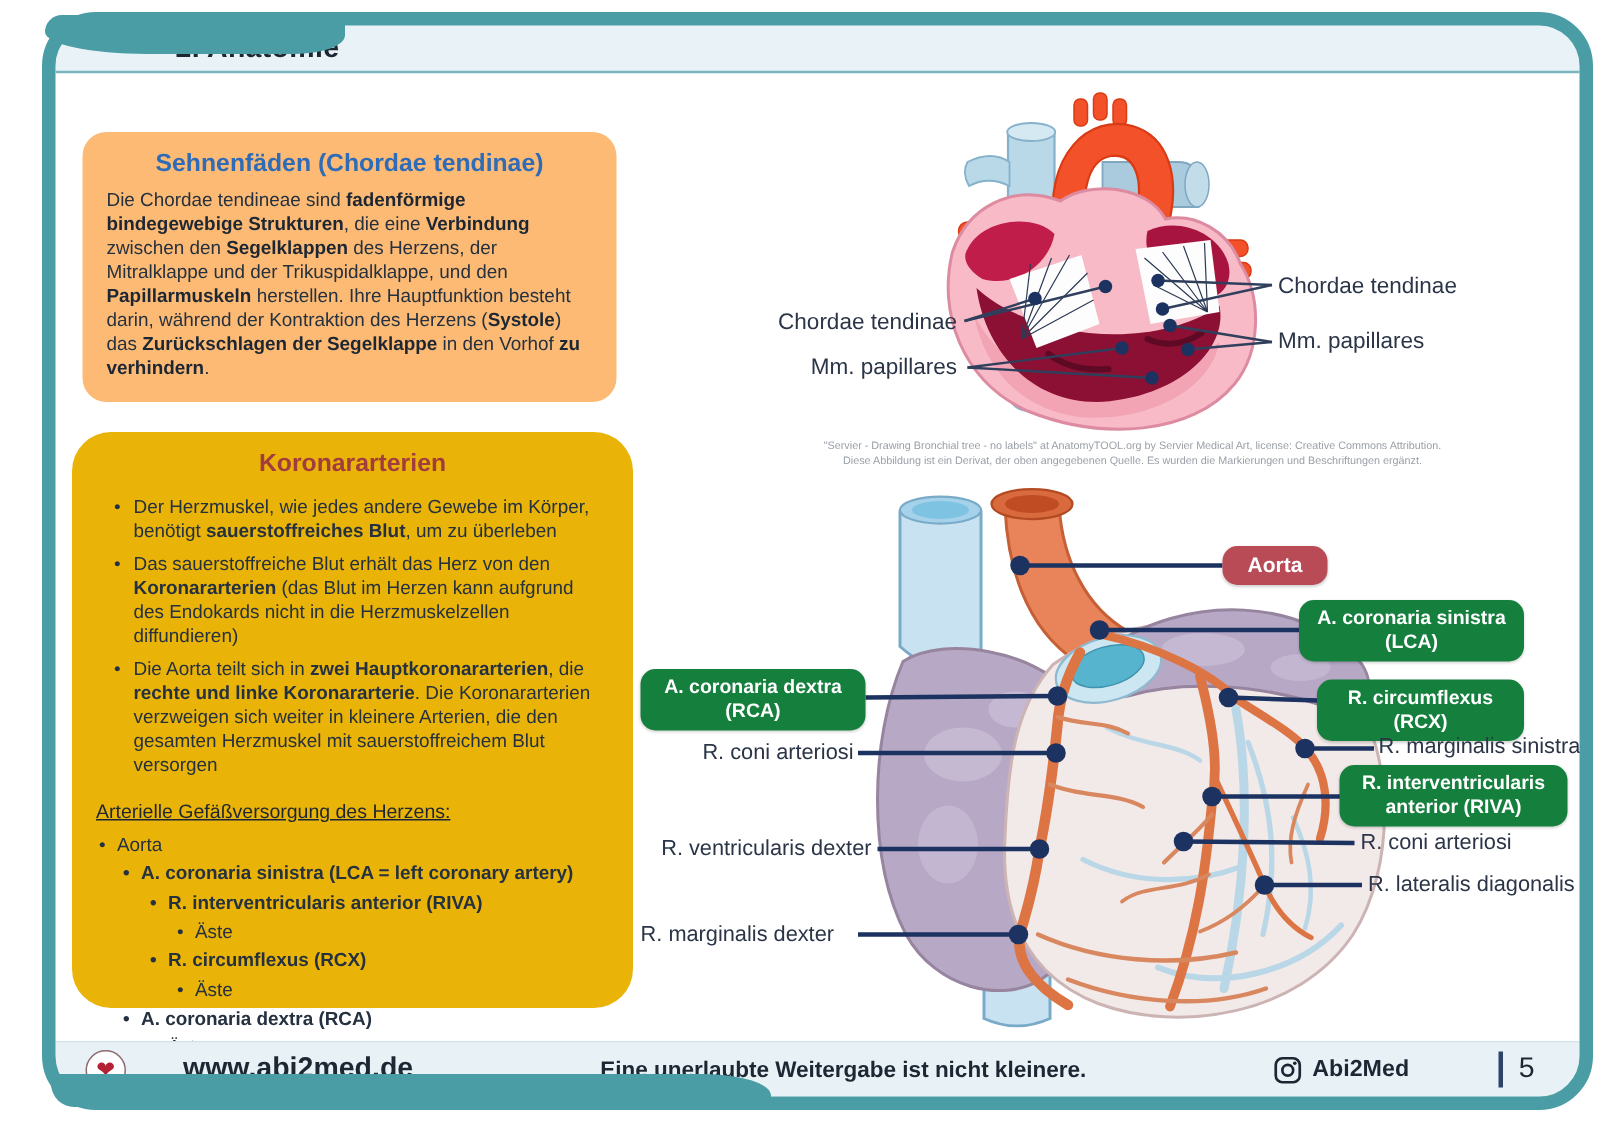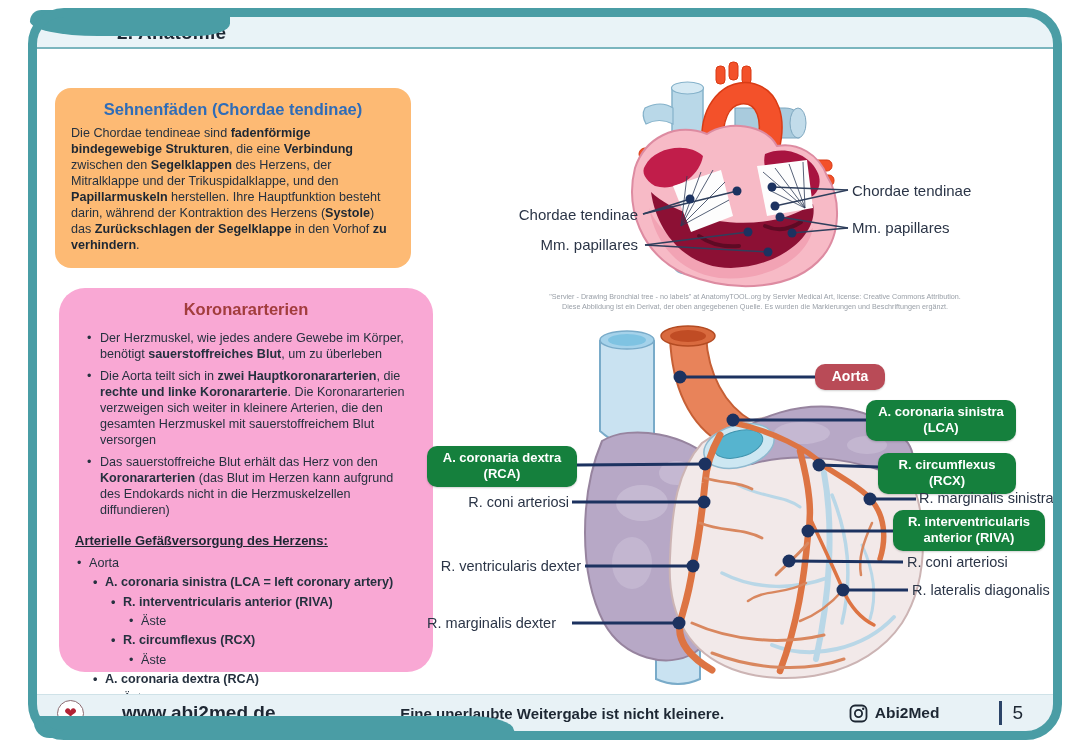--- a/index.html
+++ b/index.html
@@ -35,27 +35,27 @@
   .pagenum-bar{width:3px;height:24px;background:#2c4468;}
   .pagenum{font-size:19px;color:#1d2733;}
 
   
   .blue-box{position:absolute;left:55px;top:88px;width:356px;background:#fdba74;border-radius:16px;
             padding:12px 16px 14px 16px;z-index:6;}
   .blue-title{text-align:center;color:#2e6cb8;font-weight:800;font-size:16.5px;margin:0 0 7px 0;}
   .body-text{font-size:12.6px;line-height:1.27;color:#25313f;margin:0;}
   .body-text b{color:#1d2733;}
 
-  .pink-box{position:absolute;left:59px;top:288px;width:374px;height:384px;background:#f9a8d4;
+  .pink-box{position:absolute;left:48px;top:288px;width:374px;height:384px;background:#eab308;
             border-radius:26px;padding:12px 16px 14px 16px;z-index:6;}
   .pink-title{text-align:center;color:#a23d3d;font-weight:800;font-size:16.5px;margin:0 0 7px 0;}
   .bullets{margin:12px;padding:0;list-style:none;}
   .bullets li{position:relative;padding-left:13px;font-size:12.6px;line-height:1.27;color:#25313f;margin-bottom:6px;}
   .bullets li::before{content:"•";position:absolute;left:0;top:0;color:#25313f;}
-  .list-heading{font-size:13px;font-weight:700;color:#1d2733;text-decoration:underline;margin:14px 0 7px 0;}
+  .list-heading{font-size:13px;font-weight:400;color:#1d2733;text-decoration:underline;margin:14px 0 7px 0;}
   .vessel-list{margin:0;padding:0;list-style:none;}
   .vessel-list li{position:relative;font-size:12.6px;line-height:1.3;color:#25313f;margin-bottom:3px;padding-left:12px;}
   .vessel-list li::before{content:"•";position:absolute;left:0;top:0;}
   .lvl0{margin-left:2px;}
   .lvl1{margin-left:18px;}
   .lvl2{margin-left:36px;}
   .lvl3{margin-left:54px;}
   .bold-item{font-weight:800;color:#1d2733;}
 
   
@@ -90,22 +90,22 @@
 
   <div class="blue-box">
     <p class="blue-title">Sehnenfäden (Chordae tendinae)</p>
     <p class="body-text"><span>Die Chordae tendineae sind </span><b>fadenförmige bindegewebige Strukturen</b><span>, die eine </span><b>Verbindung</b><span> zwischen den </span><b>Segelklappen</b><span> des Herzens, der Mitralklappe und der Trikuspidalklappe, und den </span><b>Papillarmuskeln</b><span> herstellen. Ihre Hauptfunktion besteht darin, während der Kontraktion des Herzens (</span><b>Systole</b><span>) das </span><b>Zurückschlagen der Segelklappe</b><span> in den Vorhof </span><b>zu verhindern</b><span>.</span></p>
   </div>
 
   <div class="pink-box">
     <p class="pink-title">Koronararterien</p>
     <ul class="bullets">
       <li><span>Der Herzmuskel, wie jedes andere Gewebe im Körper, benötigt </span><b>sauerstoffreiches Blut</b><span>, um zu überleben</span></li>
+      <li><span>Das sauerstoffreiche Blut erhält das Herz von den </span><b>Koronararterien</b><span> (das Blut im Herzen kann aufgrund des Endokards nicht in die Herzmuskelzellen diffundieren)</span></li>
       <li><span>Die Aorta teilt sich in </span><b>zwei Hauptkoronararterien</b><span>, die </span><b>rechte und linke Koronararterie</b><span>. Die Koronararterien verzweigen sich weiter in kleinere Arterien, die den gesamten Herzmuskel mit sauerstoffreichem Blut versorgen</span></li>
-      <li><span>Das sauerstoffreiche Blut erhält das Herz von den </span><b>Koronararterien</b><span> (das Blut im Herzen kann aufgrund des Endokards nicht in die Herzmuskelzellen diffundieren)</span></li>
     </ul>
     <p class="list-heading">Arterielle Gefäßversorgung des Herzens:</p>
     <ul class="vessel-list">
       <li class="lvl0">Aorta</li>
       <li class="lvl1 bold-item">A. coronaria sinistra (LCA = left coronary artery)</li>
       <li class="lvl2 bold-item">R. interventricularis anterior (RIVA)</li>
       <li class="lvl3">Äste</li>
       <li class="lvl2 bold-item">R. circumflexus (RCX)</li>
       <li class="lvl3">Äste</li>
       <li class="lvl1 bold-item">A. coronaria dextra (RCA)</li>

